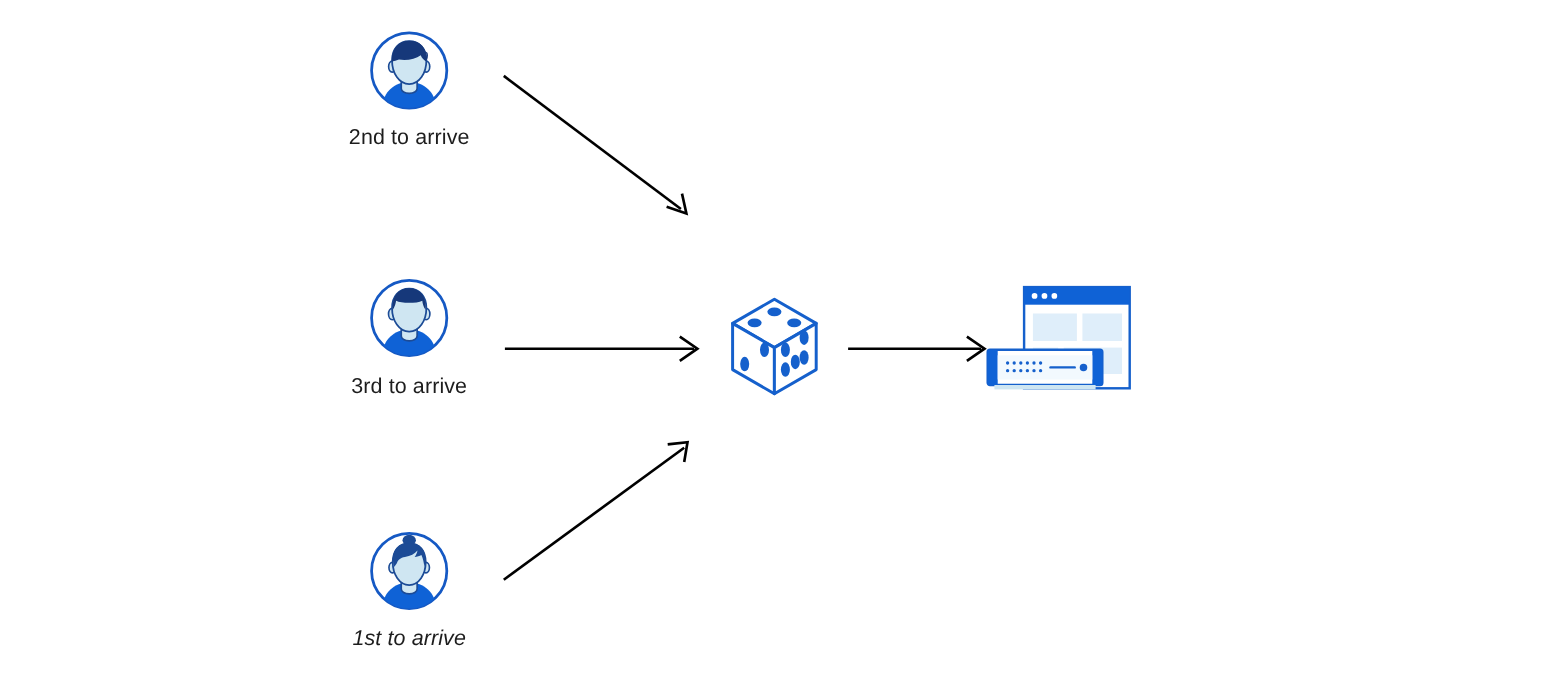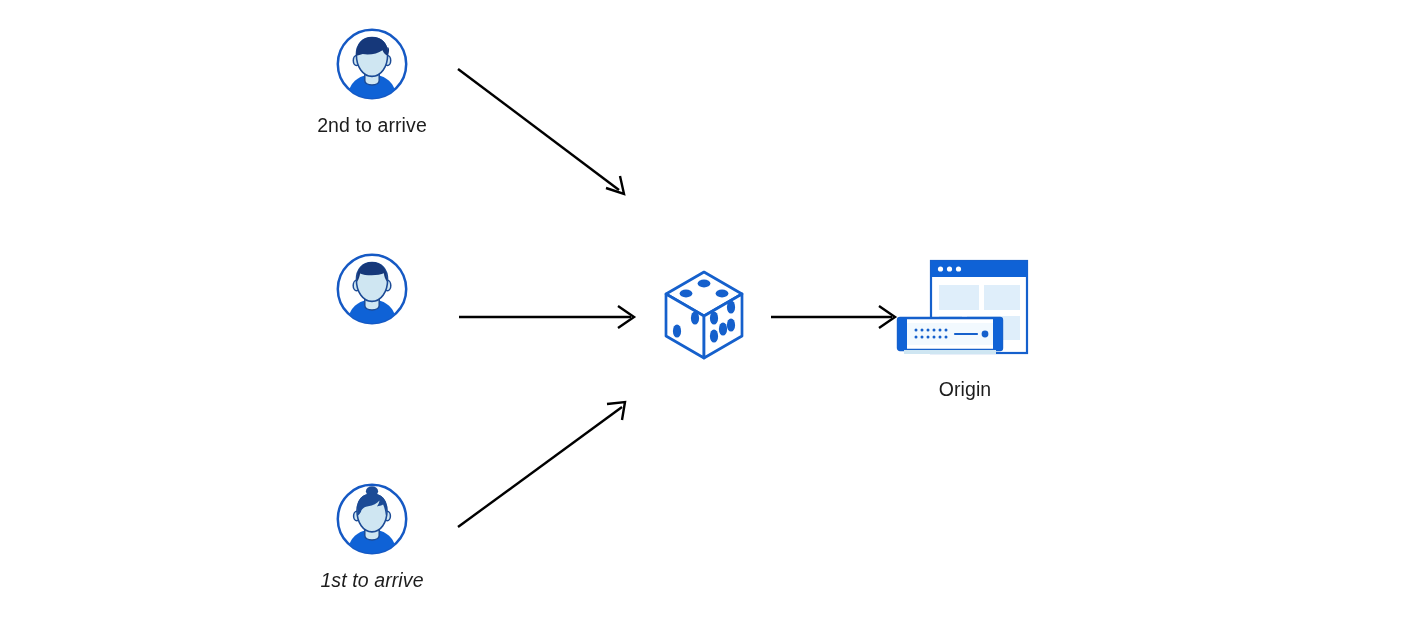--- a/index.html
+++ b/index.html
@@ -108,20 +108,21 @@
         <path d="M37 47.5c-13.5 0-24 9.4-24 22.5v10h48v-10c0-13.1-10.5-22.5-24-22.5z" fill="#0f62d6"></path>
         <path d="M29.8 41h14.4v12.5c0 2.6-3.2 4.4-7.2 4.4s-7.2-1.8-7.2-4.4z" fill="#cfe6f2" stroke="#1c4b96" stroke-width="1.5"></path>
         <ellipse cx="21.6" cy="33.5" rx="3.4" ry="5.2" fill="#cfe6f2" stroke="#1c4b96" stroke-width="1.5"></ellipse>
         <ellipse cx="52.4" cy="33.5" rx="3.4" ry="5.2" fill="#cfe6f2" stroke="#1c4b96" stroke-width="1.5"></ellipse>
         <path d="M37 10.5c-9.6 0-15.6 7-15.6 17.4 0 11.6 6.4 21.5 15.6 21.5s15.6-9.9 15.6-21.5c0-10.4-6-17.4-15.6-17.4z" fill="#cfe6f2" stroke="#1c4b96" stroke-width="1.6"></path>
 
         <path d="M22 26.5c0-10.2 6.2-16.5 15-16.5s15 6.3 15 16.5c0 1.2-0.1 2.3-0.2 3.2-1.9-3.2-2.7-6-2.9-8.4-4.9 2.6-19 2.7-23.8 0.1-0.3 2.4-1.1 5.1-2.9 8.3-0.1-0.9-0.2-2-0.2-3.2z" fill="#16387a"></path>
       </g>
     </svg>
   </div>
+  <div class="label" style="left:275px; top:340px; width:194px;">3rd to arrive</div>
 
   <div class="node" style="left:335px; top:482px;">
     <svg width="74" height="74" viewBox="0 0 74 74">
       <defs>
         <clipPath id="clip-av3">
             <circle cx="37" cy="37" r="34.2"></circle>
           </clipPath>
       </defs>
       <circle cx="37" cy="37" r="34.2" fill="#ffffff" stroke="#1559c4" stroke-width="2.5"></circle>
       <g clip-path="url(#clip-av3)">
@@ -208,15 +209,14 @@
             <circle cx="53" cy="81" r="1.5"></circle>
         </g>
 
         <line x1="62" y1="78" x2="84" y2="78" stroke="#1560cc" stroke-width="2.2" stroke-linecap="round"></line>
         <circle cx="92" cy="78" r="3.4" fill="#1560cc"></circle>
 
         <rect x="11" y="94" width="92" height="4" fill="#cfe6f2"></rect>
       </g>
     </svg>
   </div>
-  <div class="label" style="left:868px; top:378px; width:194px;">Origin</div>
 
 </div>
 
 </body></html>

